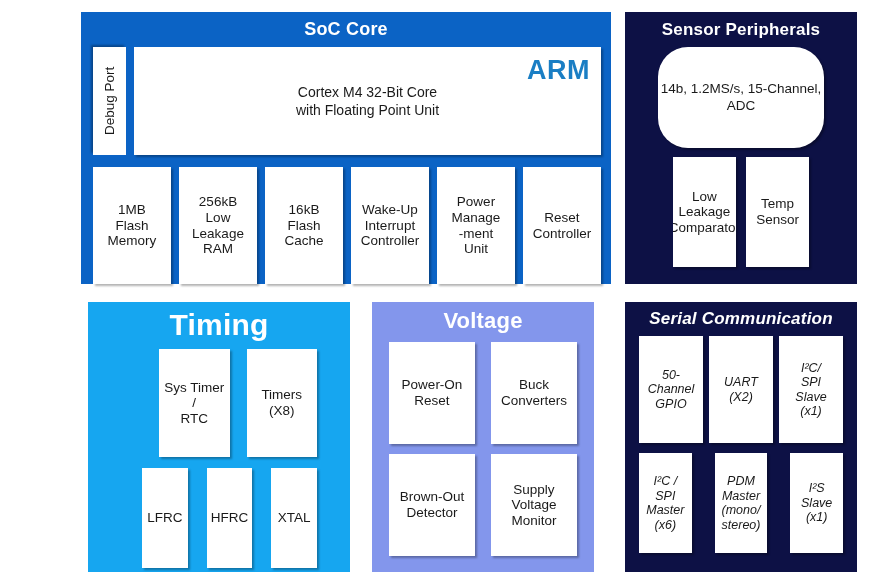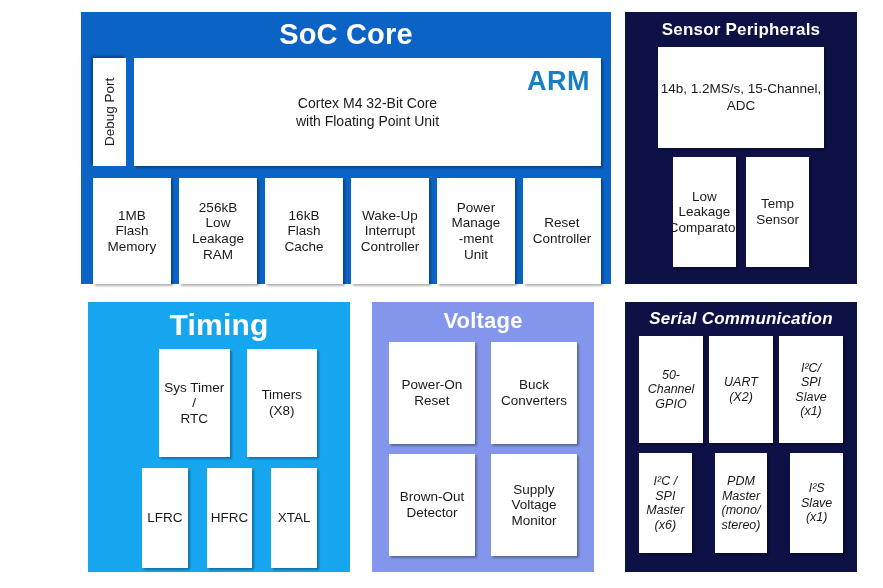--- a/index.html
+++ b/index.html
@@ -56,21 +56,21 @@
   }
   .box span { display: block; }
 
   
   #soc-core {
     left: 81px; top: 12px;
     width: 530px; height: 272px;
     background: #0b63c5;
   }
   #soc-core .group-title {
-    font-size: 29px;
+    font-size: 18px;
     margin-top: 8px;
     margin-bottom: 9px;
   }
   #soc-core-top {
     position: relative;
     height: 108px;
     margin: 0 10px 0 12px;
     display: flex;
     gap: 8px;
   }
@@ -116,20 +116,21 @@
   #sensor-peripherals .group-title {
     font-size: 17px;
     margin-top: 9px;
     margin-bottom: 9px;
   }
   #sensor-adc {
     margin: 0 32px;
     height: 101px;
     font-size: 13.5px;
     line-height: 1.25;
+    border-radius: 30px;
   }
   #sensor-row2 {
     margin: 9px 14px 0 14px;
     display: flex;
     gap: 10px;
     height: 110px;
   }
   #sensor-row2 .box { flex: 1 1 0; }
 
   

